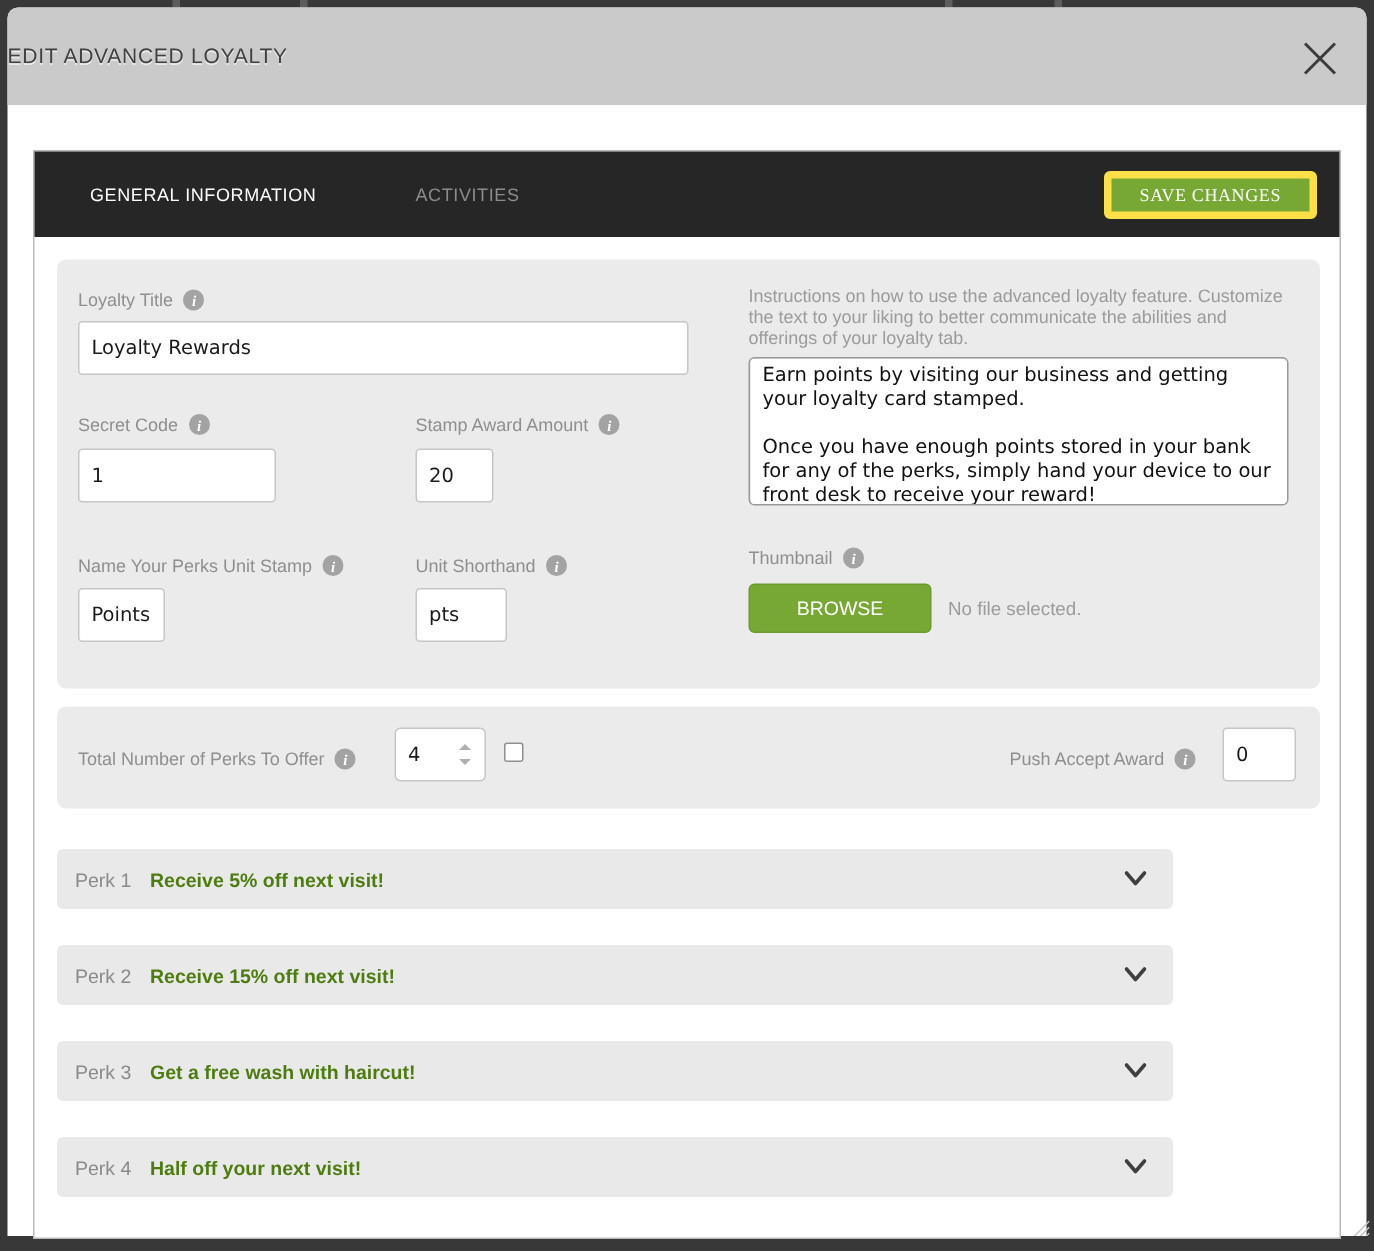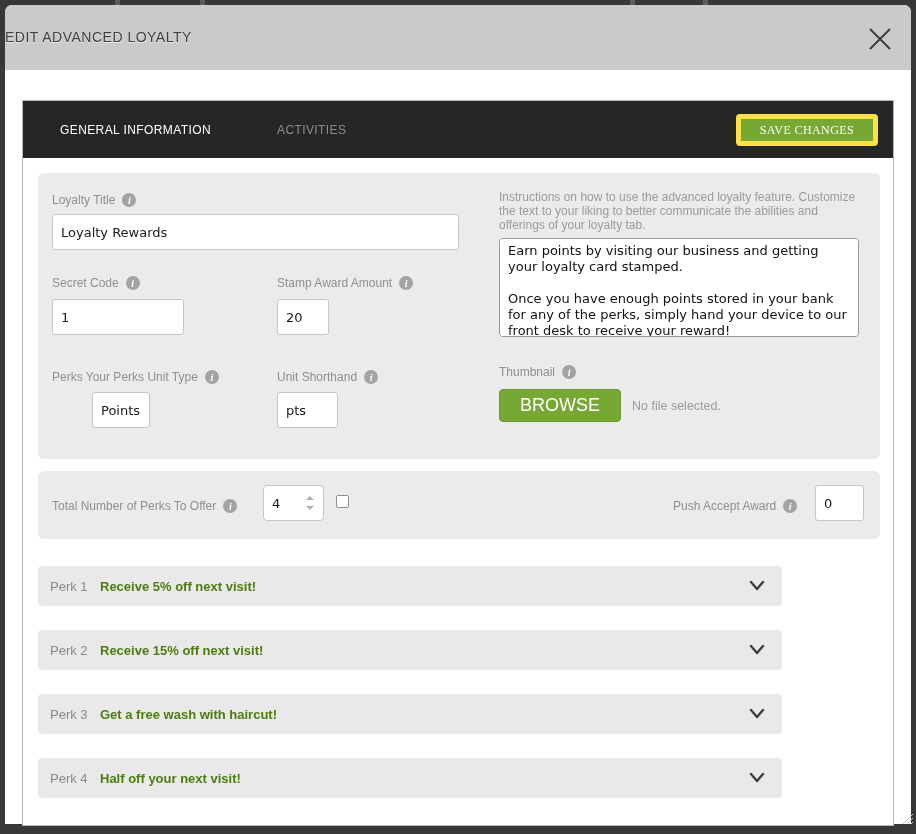--- a/index.html
+++ b/index.html
@@ -35,21 +35,21 @@
   .info::after{content:"i";font:italic bold 10px/14px "Liberation Serif",serif}
 
   .tbox{position:absolute;box-sizing:border-box;background:#fff;border:1px solid #c6c6c6;border-radius:3px;
         font-family:"DejaVu Sans",sans-serif;font-size:13px;color:#1a1a1a;padding:0 8px}
   input.tbox{height:36px}
 
   .instructions{position:absolute;left:461px;top:17px;width:366px;font-size:12px;line-height:14px;color:#9b9b9b}
   .desc-area{position:absolute;left:461px;top:65px;width:360px;height:99px;box-sizing:border-box;resize:none;
              background:#fff;border:1px solid #999;border-radius:4px;padding:4px 8px;
              font-family:"DejaVu Sans",sans-serif;font-size:13px;line-height:16px;color:#111}
-  .browse-btn{position:absolute;left:461px;top:216px;width:122px;height:33px;background:#78a834;border:1px solid #6d9a2d;border-radius:4px;color:#fff;font-family:"Liberation Sans",sans-serif;font-size:18px;cursor:pointer}
+  .browse-btn{position:absolute;left:461px;top:216px;width:122px;height:33px;background:#78a834;border:1px solid #6d9a2d;border-radius:4px;color:#fff;font-family:"Liberation Sans",sans-serif;font-size:13px;cursor:pointer}
   .file-status{position:absolute;left:594px;top:226px;font-size:12.5px;color:#9b9b9b}
 
   
   .spin-box{position:absolute;left:225px;top:14px;width:61px;height:36px;box-sizing:border-box;background:#fff;border:1px solid #c6c6c6;border-radius:4px}
   .spin-input{position:absolute;left:8px;top:0;width:28px;height:34px;border:none;outline:none;background:transparent;font-family:"DejaVu Sans",sans-serif;font-size:13px;color:#1a1a1a;padding:0}
   .spin-arrows{position:absolute;right:9px;top:10px;width:8px;height:14px;cursor:pointer}
   .arr{position:absolute;left:0;width:0;height:0;border-left:4px solid transparent;border-right:4px solid transparent}
   .arr-up{top:0;border-bottom:4px solid #b0b0b0}
   .arr-down{bottom:0;border-top:4px solid #b0b0b0}
 
@@ -107,24 +107,24 @@
       </div>
       <input class="tbox" style="left: 14px; top: 126px; width: 132px;" value="1">
 
       <div class="lbl" style="left:239px;top:103px">
         <span>Stamp Award Amount</span>
         <span class="info"></span>
       </div>
       <input class="tbox" style="left: 239px; top: 126px; width: 52px;" value="20">
 
       <div class="lbl" style="left:14px;top:197px">
-        <span>Perks Your Perks Unit Type</span>
-        <span class="info"></span>
-      </div>
-      <input class="tbox" style="left: 14px; top: 219px; width: 58px; margin-left: 40px;" value="Points">
+        <span>Name Your Perks Unit Stamp</span>
+        <span class="info"></span>
+      </div>
+      <input class="tbox" style="left: 14px; top: 219px; width: 58px;" value="Points">
 
       <div class="lbl" style="left:239px;top:197px">
         <span>Unit Shorthand</span>
         <span class="info"></span>
       </div>
       <input class="tbox" style="left: 239px; top: 219px; width: 61px;" value="pts">
 
       <div class="instructions">Instructions on how to use the advanced loyalty feature. Customize the text to your liking to better communicate the abilities and offerings of your loyalty tab.</div>
       <textarea class="desc-area" style="">Earn points by visiting our business and getting your loyalty card stamped.
 

